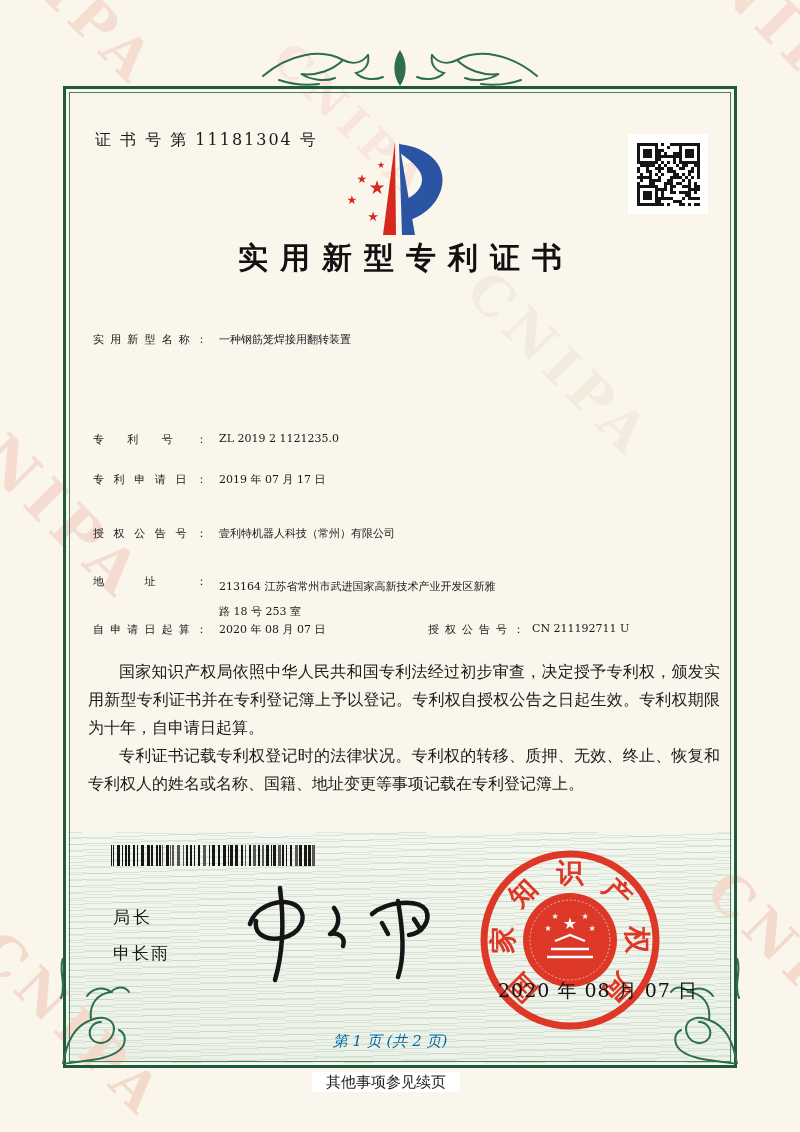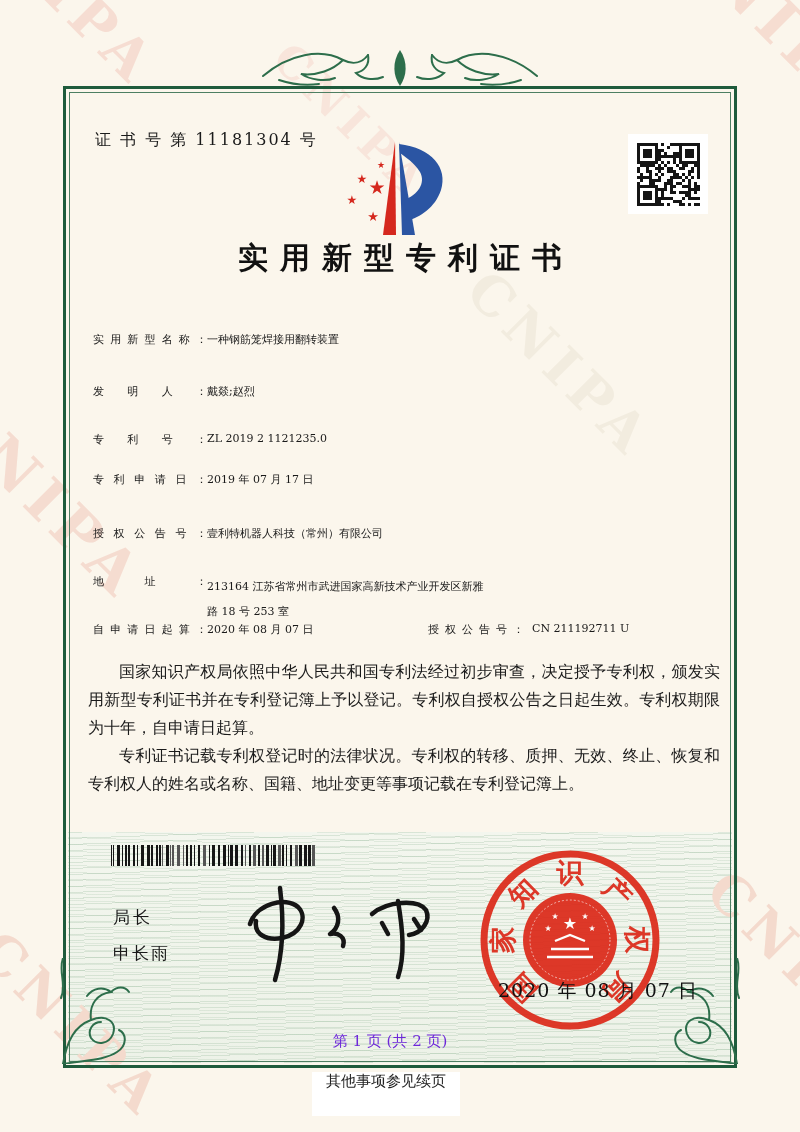--- a/index.html
+++ b/index.html
@@ -21,32 +21,32 @@
         background:
           repeating-linear-gradient(178deg, rgba(120,165,128,.22) 0 1px, rgba(0,0,0,0) 1px 6px),
           repeating-linear-gradient(182deg, rgba(120,165,128,.16) 0 1px, rgba(0,0,0,0) 1px 7px),
           linear-gradient(#f3f6ee,#edf2e8);}
   .content{position:absolute;left:0;top:0;width:800px;height:1132px;z-index:5;color:#1a1a1a;}
   .certno{position:absolute;left:95px;top:130px;font-size:16px;letter-spacing:2px;}
   .title{position:absolute;left:0;top:238px;width:800px;text-align:center;
          font-size:30px;font-weight:bold;letter-spacing:12px;text-indent:12px;color:#111;}
   .row{position:absolute;left:93px;display:flex;font-size:11px;}
   .lbl{display:block;width:114px;flex:none;text-align:justify;text-align-last:justify;}
-  .val{white-space:nowrap;}
+  .val{margin-left:12px;white-space:nowrap;}
   .lbl2{display:block;width:96px;flex:none;text-align:justify;text-align-last:justify;}
   .addr-lines div{line-height:25px;white-space:nowrap;}
   .paras{position:absolute;left:88px;top:658px;width:632px;font-size:16px;
          line-height:28px;text-align:justify;}
   .paras p{margin:0;text-indent:31px;}
   .sig-title{position:absolute;left:113px;top:906px;font-size:17px;letter-spacing:3px;}
   .sig-name{position:absolute;left:113px;top:942px;font-size:17px;letter-spacing:2px;}
   .seal-date{position:absolute;left:498px;top:978px;font-size:19px;letter-spacing:1px;color:#111;z-index:6;}
-  .page-foot{position:absolute;left:0;top:1032px;width:780px;text-align:center;font-size:15px;color:#6d28d9;}
-  .cont-box{position:absolute;left:312px;top:1072px;width:148px;height:44px;background:#ffffff;
-            display:flex;align-items:flex-start;justify-content:center;font-size:15px;color:#222;z-index:6;}
+  .page-foot{position:absolute;left:0;top:1032px;width:780px;text-align:center;font-size:15px;color:#0369a1;font-style:italic;}
+  .cont-box{position:absolute;left:312px;top:1072px;width:148px;height:20px;background:#ffffff;
+            display:flex;align-items:center;justify-content:center;font-size:15px;color:#222;z-index:6;}
   .qr-box{position:absolute;left:628px;top:134px;width:80px;height:80px;background:#fff;
           display:flex;align-items:center;justify-content:center;}
   .green-draw{stroke:#2d6e4b;fill:none;stroke-width:2;stroke-linecap:round;}
   .sigstroke{stroke:#151515;fill:none;stroke-width:4.5;stroke-linecap:round;stroke-linejoin:round;}
 </style>
 </head>
 <body>
 
 <span class="wm" style="left:-60px;top:-44px;font-size:56px;color:#f6ddd2;">CNIPA</span>
 <span class="wm" style="left:252px;top:96px;font-size:44px;color:#f8e5db;">CNIPA</span>
@@ -358,24 +358,20 @@
         <rect x="60" y="60" width="3" height="3" fill="#151515"></rect>
       </svg>
   </div>
 
   <div class="title">实用新型专利证书</div>
 
   <div class="row" style="top:332px">
     <span class="lbl">实用新型名称：</span>
     <span class="val">一种钢筋笼焊接用翻转装置</span>
   </div>
-  <div class="row" style="top:384px">
-    <span class="lbl">发明人：</span>
-    <span class="val">戴燚;赵烈</span>
-  </div>
   <div class="row" style="top:432px">
     <span class="lbl">专利号：</span>
     <span class="val">ZL 2019 2 1121235.0</span>
   </div>
   <div class="row" style="top:472px">
     <span class="lbl">专利申请日：</span>
     <span class="val">2019 年 07 月 17 日</span>
   </div>
   <div class="row" style="top:526px">
     <span class="lbl">授权公告号：</span>

